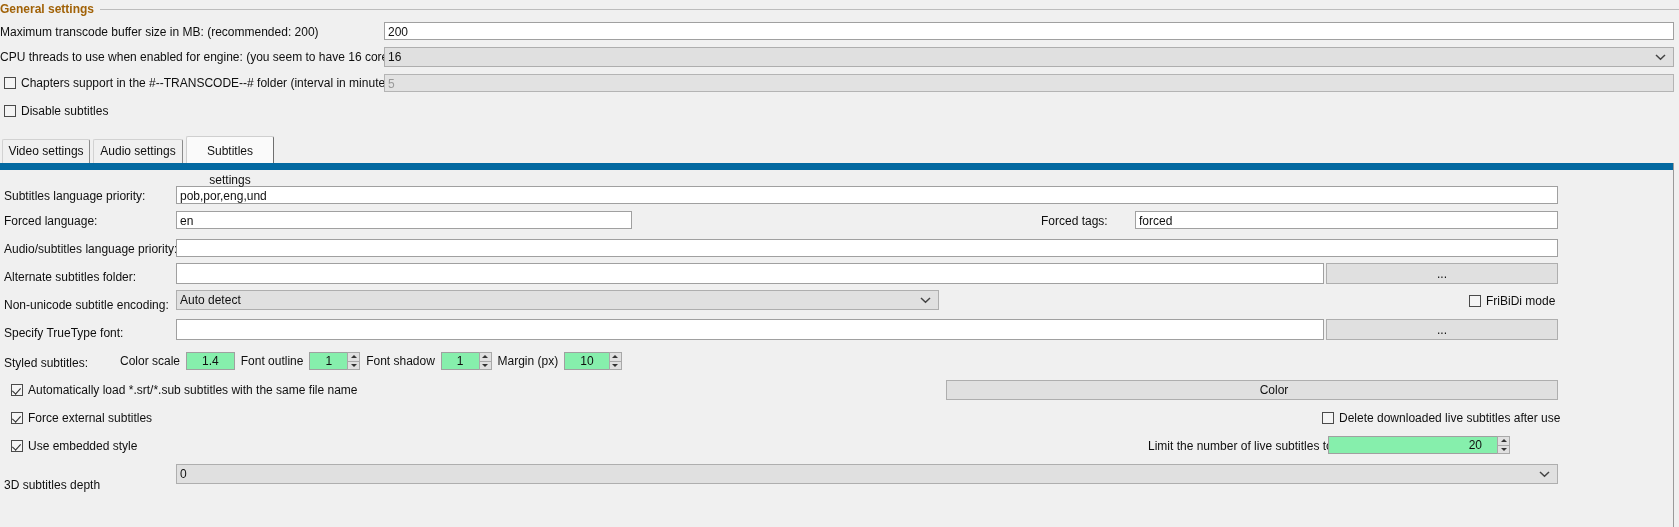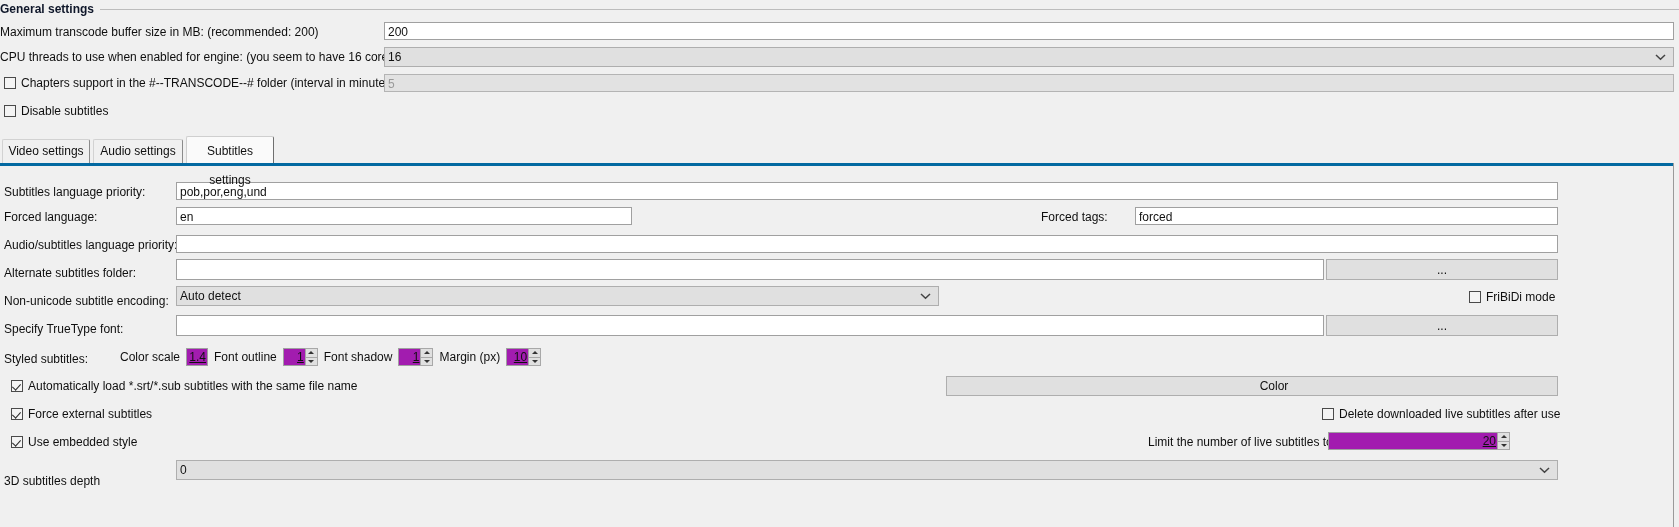--- a/index.html
+++ b/index.html
@@ -111,31 +111,30 @@
   }
 
   
   .spin {
     display: inline-flex;
     align-items: stretch;
     height: 18px;
     box-sizing: border-box;
   }
   .spin .sval {
-    background: #a21caf;
+    background: #86efac;
     border: 1px solid #a0a0a0;
     border-right: none;
     font-size: 12px;
     line-height: 16px;
-    padding: 0 1px;
+    padding: 0 15px;
     box-sizing: border-box;
     text-align: right;
     color: #101010;
     min-width: 22px;
-    text-decoration: underline;
   }
   .spin .sbtns {
     width: 13px;
     display: flex;
     flex-direction: column;
     box-sizing: border-box;
   }
   .spin .sbtns span {
     flex: 1;
     background: #e0e0e0;
@@ -165,21 +164,21 @@
     position: absolute;
     left: 0; top: 0;
     width: 1679px;
     height: 124px;
   }
   #general-title {
     position: absolute;
     left: 0; top: 2px;
     font-size: 12px;
     font-weight: bold;
-    color: #0f172a;
+    color: #a16207;
     background: #f0f0f0;
     padding-right: 6px;
     z-index: 2;
   }
   #general-rule {
     position: absolute;
     left: 0; top: 9px;
     right: 0;
     height: 1px;
     background: #bcbcbc;
@@ -219,21 +218,21 @@
     border-right: 1px solid #6f6f6f;
     z-index: 3;
   }
   #tab-panel {
     position: absolute;
     left: 0;
     top: 163px;
     width: 1673px;
     height: 364px;
     background: #f0f0f0;
-    border-top: 3px solid #0369a1;
+    border-top: 7px solid #0369a1;
     box-sizing: border-box;
   }
   #right-edge {
     position: absolute;
     right: 0;
     top: 163px;
     width: 6px;
     height: 364px;
     background: #f0f0f0;
     border-left: 1px solid #9a9a9a;

